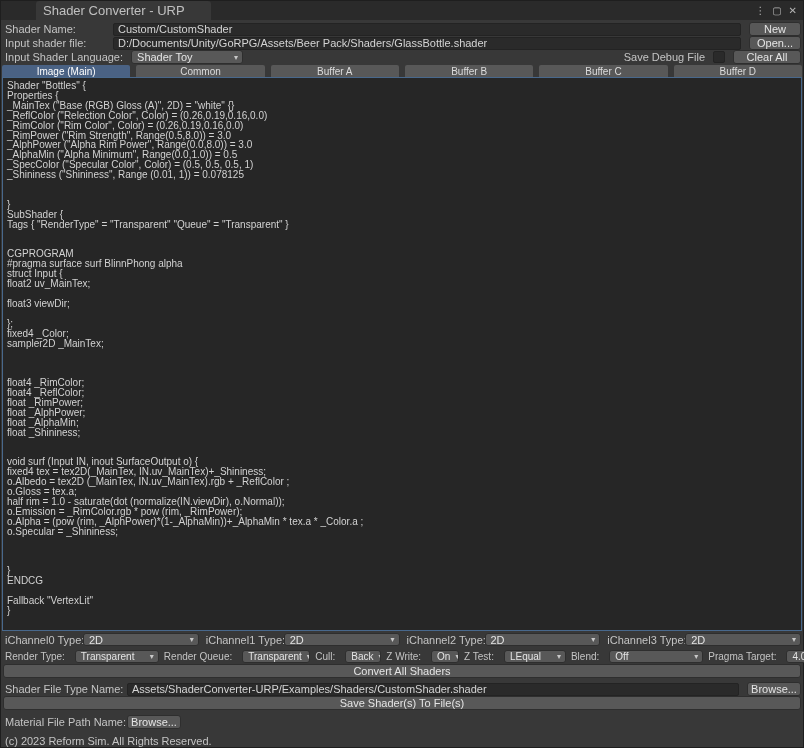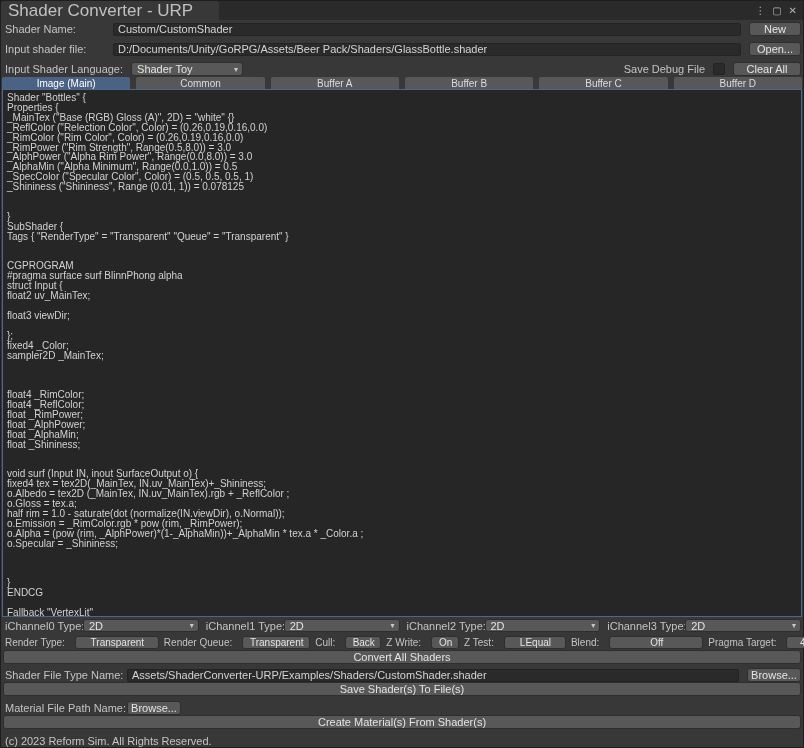--- a/index.html
+++ b/index.html
@@ -2,27 +2,27 @@
 <html><head>
 <meta charset="utf-8">
 <style>
   * { box-sizing: border-box; margin: 0; padding: 0; }
   html, body { width: 804px; height: 748px; background: #383838; }
   body { font-family: "Liberation Sans", sans-serif; font-size: 11px; color: #c8c8c8; overflow: hidden; }
   .window { width: 804px; height: 748px; display: flex; flex-direction: column; background: #383838; border: 1px solid #1e1e1e; }
 
   
   .titlebar { height: 19px; background: #2a2a2a; display: flex; align-items: stretch; flex: none; }
-  .titletab { background: #383838; padding: 0 26px 0 7px; display: flex; align-items: center; color: #c0c0c0; font-size: 17px; border-radius: 3px 3px 0 0; }
+  .titletab { background: #383838; padding: 0 26px 0 7px; display: flex; align-items: center; color: #c0c0c0; font-size: 13px; border-radius: 3px 3px 0 0; margin-left: 35px; }
   .titlebar-icons { margin-left: auto; display: flex; align-items: center; gap: 7px; padding-right: 6px; color: #b4b4b4; font-size: 10px; }
   .titlebar-icons span { cursor: default; }
 
   
   .frow { display: flex; align-items: center; height: 14px; margin: 0 2px 0 4px; gap: 8px; flex: none; }
-  .frow + .frow { margin-top: 6px; }
+  .frow + .frow { margin-top: 0; }
   .lbl { color: #c4c4c4; white-space: nowrap; }
   .w100 { width: 100px; flex: none; }
   .w112 { width: 114px; flex: none; }
   .text-field { flex: 1; height: 13px; background: #2a2a2a; border: 1px solid #232323; border-radius: 2px; padding: 0 4px; color: #d4d4d4; display: flex; align-items: center; overflow: hidden; white-space: nowrap; }
   .btn { height: 14px; background: #585858; border: 1px solid #2e2e2e; border-radius: 3px; color: #e4e4e4; display: flex; align-items: center; justify-content: center; padding: 0 6px; flex: none; cursor: default; }
   .w50 { width: 52px; }
   .w56 { width: 54px; }
   .w68 { width: 68px; }
   .dropdown { height: 14px; background: #585858; border: 1px solid #2e2e2e; border-radius: 3px; color: #e4e4e4; display: flex; align-items: center; justify-content: space-between; padding: 0 4px 0 5px; overflow: hidden; white-space: nowrap; cursor: default; }
   .arrow { font-size: 8px; color: #c8c8c8; margin-left: 5px; flex: none; }
@@ -39,21 +39,21 @@
 
   
   .channels { display: flex; height: 13px; margin: 2px 2px 0 4px; flex: none; }
   .chan { flex: 1; display: flex; align-items: center; margin-right: 7px; }
   .chan:last-child { margin-right: 0; }
   .chan .lbl { width: 78px; flex: none; }
   .chan .dropdown { flex: 1; height: 13px; }
 
   .render-row { display: flex; align-items: center; height: 13px; margin: 4px 2px 0 4px; gap: 5px; flex: none; font-size: 10px; }
   .rgrp { display: flex; align-items: center; gap: 10px; }
-  .render-row .dropdown { height: 13px; font-size: 10px; flex-direction: column; }
+  .render-row .dropdown { height: 13px; font-size: 10px; }
   .dd84 { width: 84px; } .dd68 { width: 68px; } .dd36 { width: 36px; }
   .dd28 { width: 28px; } .dd62 { width: 62px; } .dd94 { width: 94px; } .dd40 { width: 40px; }
 
   .wide-btn { height: 14px; margin: 1px 2px 0 2px; background: #585858; border: 1px solid #2e2e2e; border-radius: 3px; color: #e4e4e4; display: flex; align-items: center; justify-content: center; flex: none; cursor: default; }
   .mt4 { margin-top: 4px; } .mt5 { margin-top: 5px; } .mt0 { margin-top: 0; }
 
   .footer { margin: 6px 0 0 4px; color: #c4c4c4; flex: none; }
   .footer div { height: 12px; line-height: 12px; }
   .footer div + div { margin-top: 12px; text-align: center; }
 </style>
@@ -258,19 +258,18 @@
     <div class="btn w56">Browse...</div>
   </div>
 
   <div class="wide-btn mt0">Save Shader(s) To File(s)</div>
 
   <div class="frow mt5">
     <span class="lbl w112">Material File Path Name:</span>
     <div class="btn w56">Browse...</div>
   </div>
 
-  <div class="wide-btn mt0">Create Material(s) From Shader(s)</div>
 
   <div class="footer">
     <div>(c) 2023 Reform Sim. All Rights Reserved.</div>
   </div>
 
 </div>
 
 </body></html>

